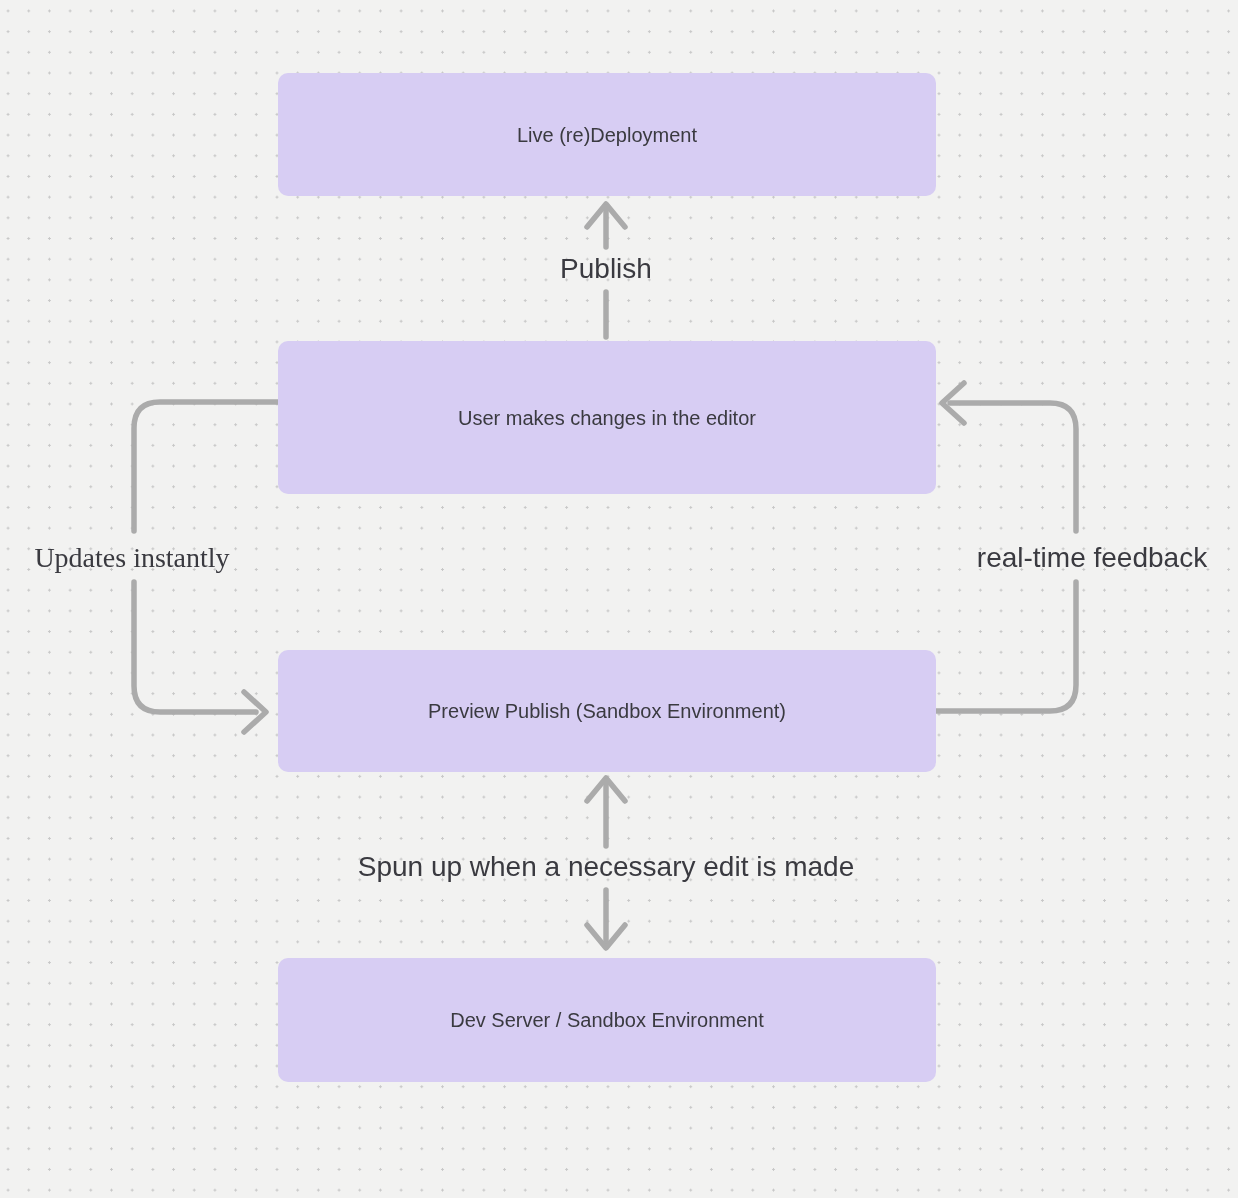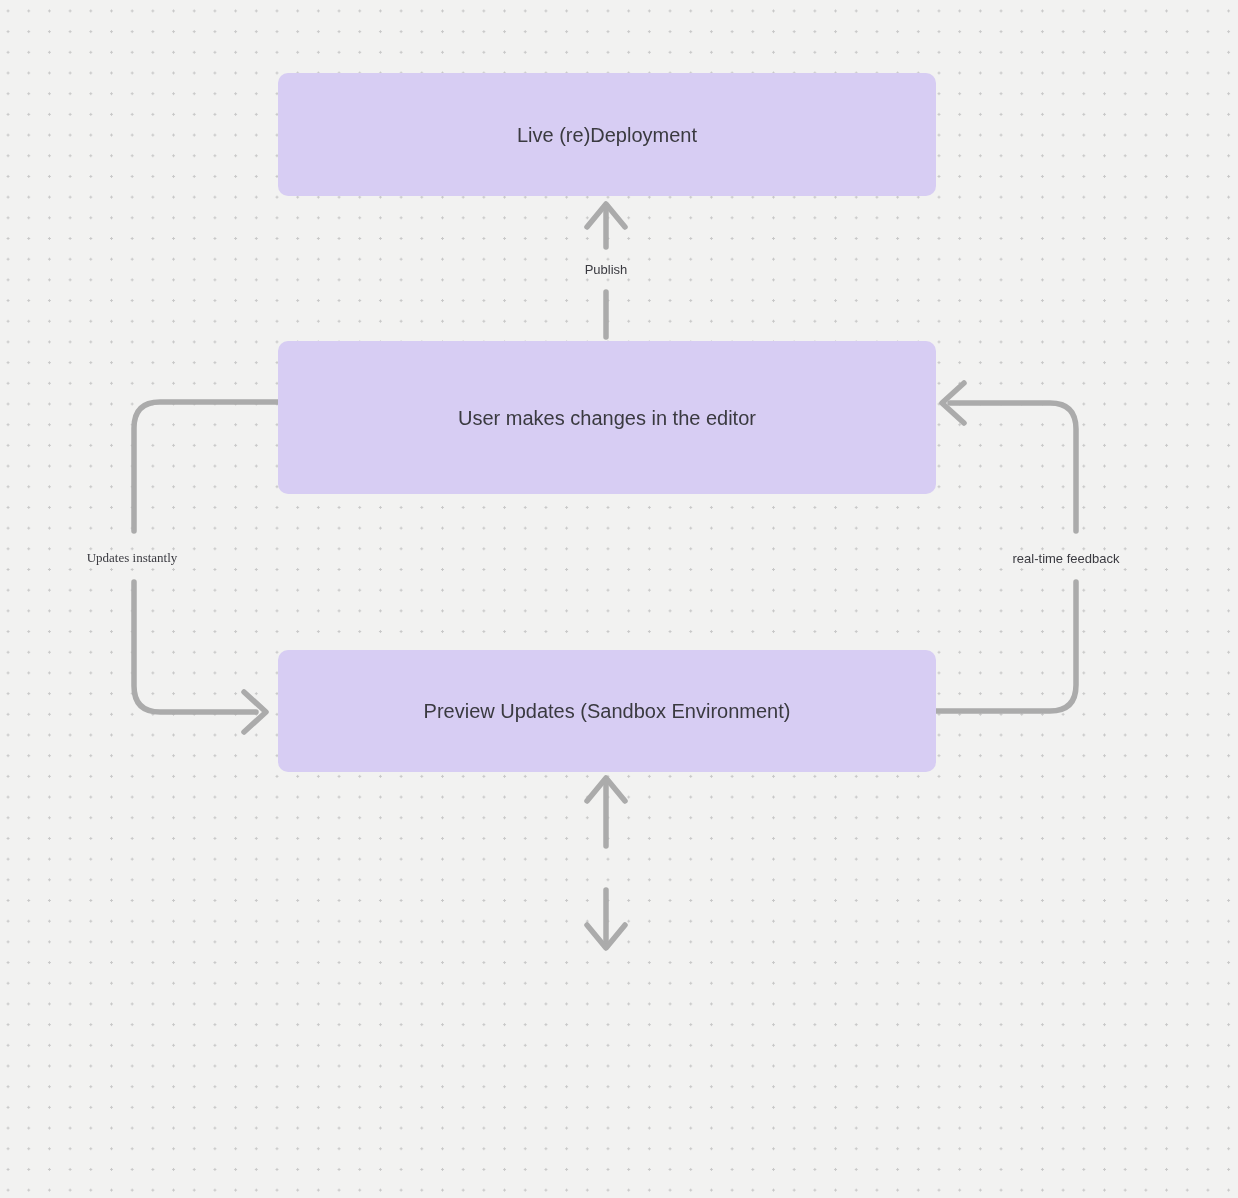--- a/index.html
+++ b/index.html
@@ -44,26 +44,26 @@
     line-height: 1.3;
   }
   .node-live    { left: 278px; top: 73px;  width: 658px; height: 123px; }
   .node-user    { left: 278px; top: 341px; width: 658px; height: 153px; }
   .node-preview { left: 278px; top: 650px; width: 658px; height: 122px; }
   .node-dev     { left: 278px; top: 958px; width: 658px; height: 124px; }
   .edge-label {
     position: absolute;
     transform: translate(-50%, -50%);
     color: #3A3A40;
-    font-size: 13px;
+    font-size: 28px;
     white-space: nowrap;
   }
   .lbl-publish  { left: 606px;  top: 269px; }
   .lbl-updates  { left: 132px;  top: 558px; font-family: Liberation Serif, serif; }
-  .lbl-feedback { left: 1066px; top: 558px; }
+  .lbl-feedback { left: 1092px; top: 558px; }
   .lbl-spunup   { left: 606px;  top: 867px; }
 </style>
 </head>
 <body>
 
 <div class="canvas">
 
   <svg class="edges-layer" viewBox="0 0 1238 1198" xmlns="http://www.w3.org/2000/svg">
 
     <g>
@@ -94,24 +94,28 @@
 
   <div class="node node-live">
     <span>Live (re)Deployment</span>
   </div>
 
   <div class="node node-user">
     <span>User makes changes in the editor</span>
   </div>
 
   <div class="node node-preview">
-    <span>Preview Updates (Sandbox Environment)</span>
+    <span>Preview Publish (Sandbox Environment)</span>
   </div>
 
+  <div class="node node-dev">
+    <span>Dev Server / Sandbox Environment</span>
+  </div>
 
   <div class="edge-label lbl-publish">Publish</div>
 
   <div class="edge-label lbl-updates">Updates instantly</div>
 
   <div class="edge-label lbl-feedback">real-time feedback</div>
 
+  <div class="edge-label lbl-spunup">Spun up when a necessary edit is made</div>
 
 </div>
 
 </body></html>

